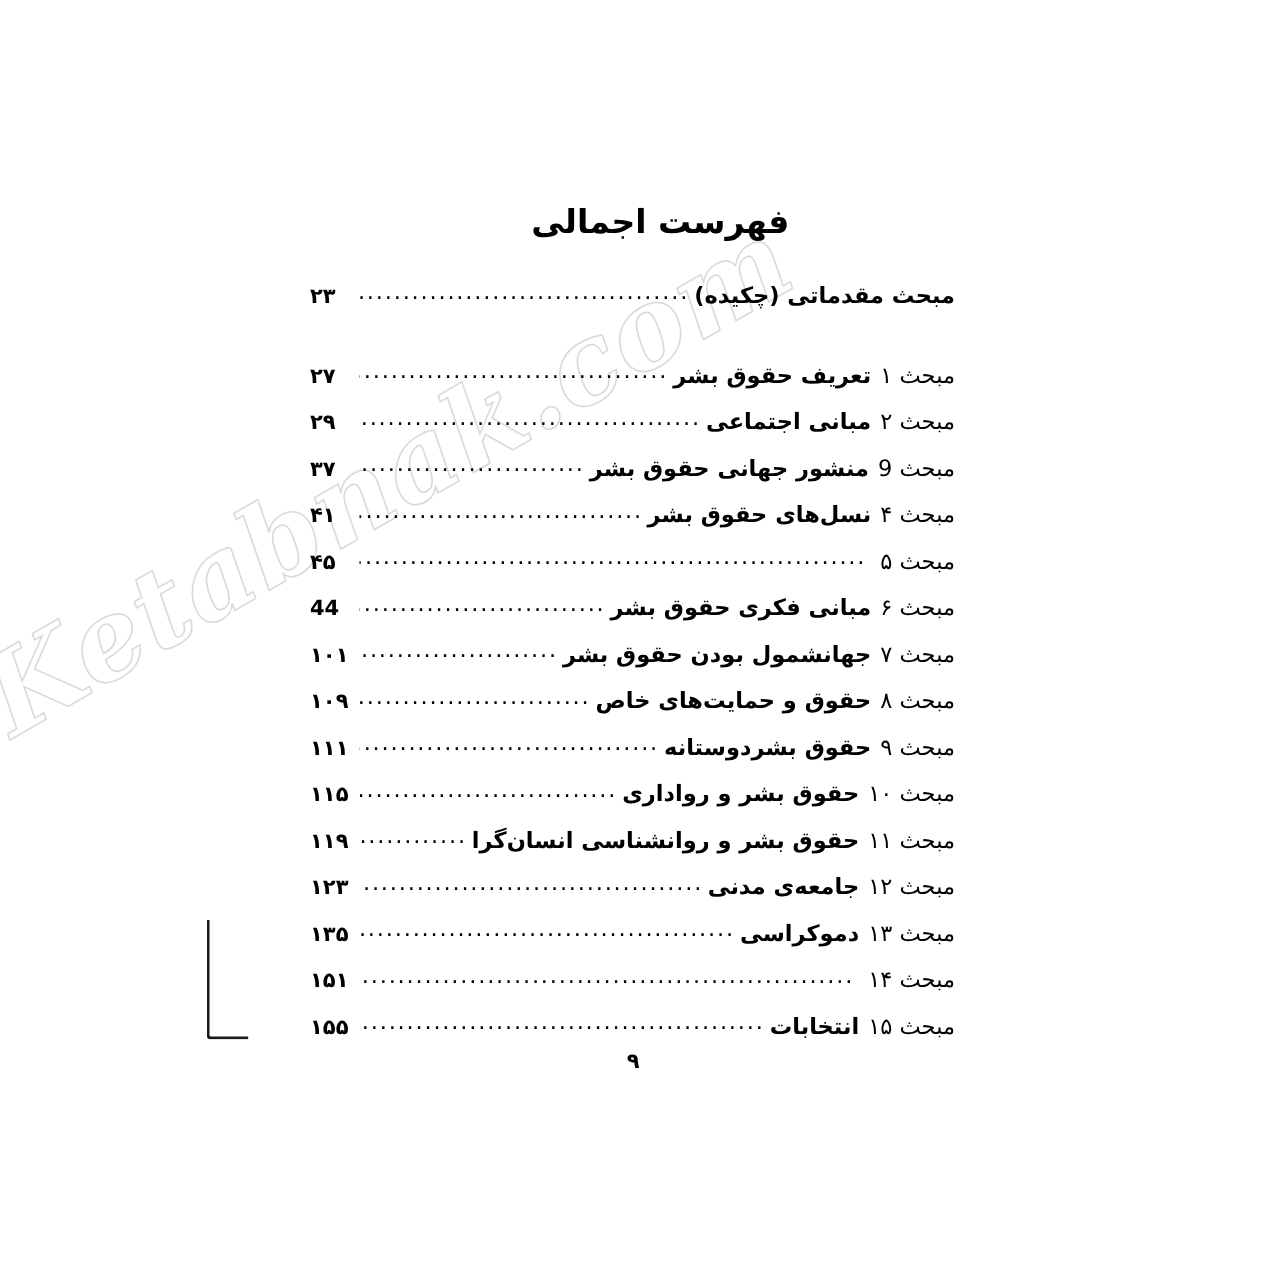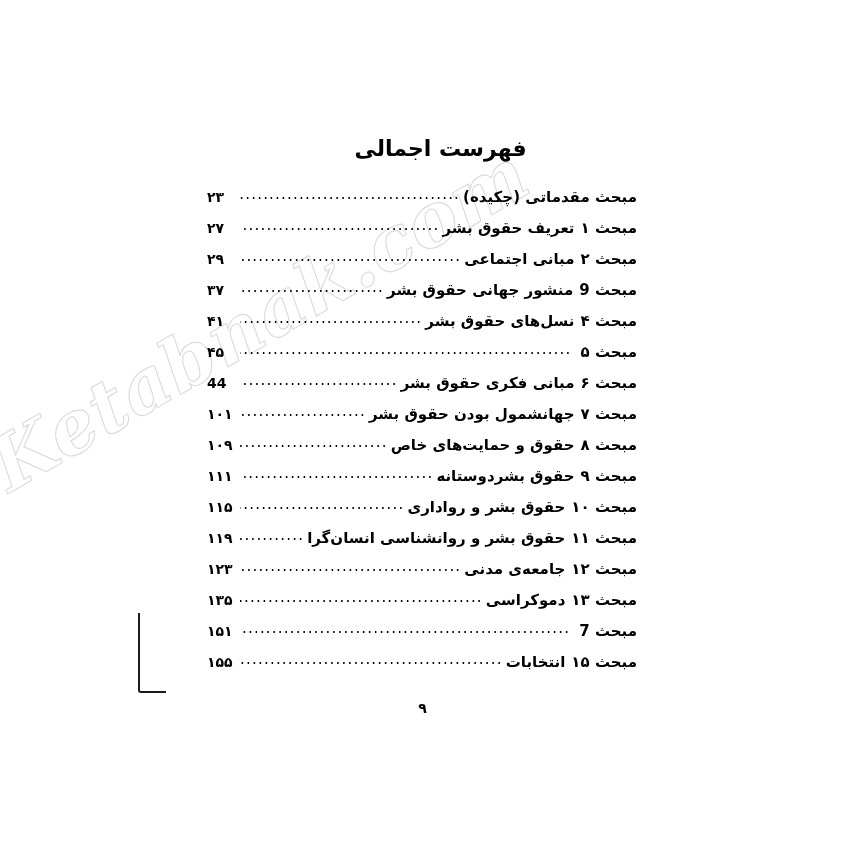--- a/index.html
+++ b/index.html
@@ -69,23 +69,24 @@
     display: flex;
     align-items: baseline;
     font-size: 15.5px;
     line-height: 1;
     height: 31px;
     white-space: nowrap;
   }
 
   .row-label {
     flex: 0 0 auto;
-    font-weight: bold;
+    font-weight: normal;
     font-size: 15px;
     padding-left: 6px;
+    margin-top: 22px;
   }
 
   .row-text {
     flex: 0 0 auto;
     font-weight: bold;
     font-size: 15px;
   }
 
   .row-dots {
     flex: 1 1 auto;
@@ -221,21 +222,21 @@
         <span class="row-dots"></span>
         <span class="row-page">۱۲۳</span>
       </div>
       <div class="toc-row">
         <span class="row-label">مبحث ۱۳</span>
         <span class="row-text">دموکراسی</span>
         <span class="row-dots"></span>
         <span class="row-page">۱۳۵</span>
       </div>
       <div class="toc-row">
-        <span class="row-label">مبحث 7</span>
+        <span class="row-label">مبحث ۱۴</span>
         <span class="row-dots"></span>
         <span class="row-page">۱۵۱</span>
       </div>
       <div class="toc-row">
         <span class="row-label">مبحث ۱۵</span>
         <span class="row-text">انتخابات</span>
         <span class="row-dots"></span>
         <span class="row-page">۱۵۵</span>
       </div>
     </div>

